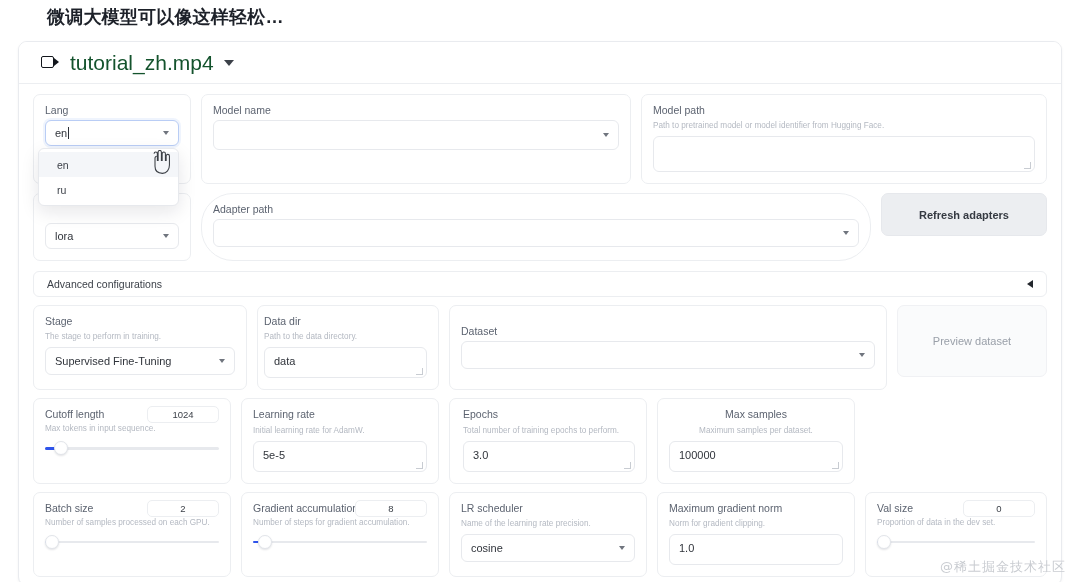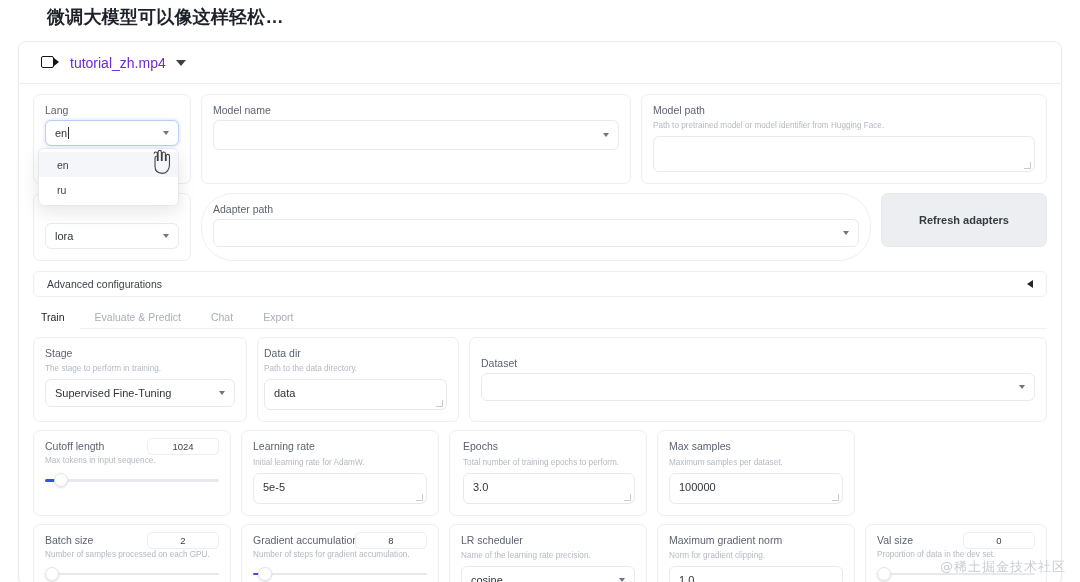--- a/index.html
+++ b/index.html
@@ -37,21 +37,21 @@
   .vid-icon { width: 20px; height: 15px; position: relative; margin-right: 9px; flex: none; }
   .vid-icon .body {
     position: absolute; left: 0; top: 1px; width: 13px; height: 12px;
     border: 1.7px solid #12161c; border-radius: 2px;
   }
   .vid-icon .tri {
     position: absolute; left: 13px; top: 3px;
     width: 0; height: 0; border-top: 4px solid transparent;
     border-bottom: 4px solid transparent; border-left: 5.5px solid #12161c;
   }
-  .title-text { font-size: 14px; color: #6d28d9; font-weight: 400; }
+  .title-text { font-size: 21px; color: #14532d; font-weight: 400; }
   .title-caret {
     margin-left: 10px; width: 0; height: 0;
     border-left: 5px solid transparent; border-right: 5px solid transparent;
     border-top: 6px solid #3c4149;
   }
 
   
   .row { display: flex; gap: 10px; padding: 0 14px; }
   .panel {
     background: #fff; border: 1px solid #eceef1; border-radius: 7px;
@@ -221,65 +221,62 @@
       </div>
 
       <div class="panel" style="flex:1;border-radius:32px;">
         <div class="lbl">Adapter path</div>
         <div class="ctrl" style="height:28px;">
           <span></span>
           <span class="caret-sm"></span>
         </div>
       </div>
 
-      <div class="btn-grey" style="width:166px; height:54px;">
+      <div class="btn-grey" style="width:166px; height:43px;">
         <span>Refresh adapters</span>
       </div>
     </div>
 
     <div class="accordion">
       <span>Advanced configurations</span>
       <span class="acc-caret"></span>
     </div>
 
-    <div class="tabs">
-      <div class="tab active">Train</div>
-      <div class="tab">Evaluate &amp; Predict</div>
-      <div class="tab">Chat</div>
-      <div class="tab">Export</div>
-    </div>
 
     <div class="row" style="margin-top:8px; align-items:stretch;">
 
       <div class="panel" style="width:214px;">
         <div class="lbl">Stage</div>
         <div class="hint">The stage to perform in training.</div>
         <div class="ctrl">
           <span>Supervised Fine-Tuning</span>
           <span class="caret-sm"></span>
         </div>
       </div>
 
-      <div class="panel" style="width:202px;padding-left:6px;">
+      <div class="panel" style="width:182px;padding-left:6px;">
         <div class="lbl">Data dir</div>
         <div class="hint">Path to the data directory.</div>
         <div class="ctrl area">
           <span>data</span>
           <span class="resize"></span>
         </div>
       </div>
 
       <div class="panel" style="flex:1; display:flex; flex-direction:column; justify-content:center;">
         <div class="lbl">Dataset</div>
         <div class="ctrl">
           <span></span>
           <span class="caret-sm"></span>
         </div>
       </div>
 
+      <div class="btn-ghost" style="width:150px; height:72px;">
+        <span>Preview dataset</span>
+      </div>
     </div>
 
     <div class="row" style="margin-top:8px; align-items:stretch;">
 
       <div class="panel" style="width:198px;">
         <div class="slider-head">
           <div class="lbl">Cutoff length</div>
           <div class="numbox">1024</div>
         </div>
         <div class="hint">Max tokens in input sequence.</div>
@@ -301,21 +298,21 @@
 
       <div class="panel" style="width:198px;padding-left:13px;">
         <div class="lbl">Epochs</div>
         <div class="hint">Total number of training epochs to perform.</div>
         <div class="ctrl area">
           <span>3.0</span>
           <span class="resize"></span>
         </div>
       </div>
 
-      <div class="panel" style="width:198px;">
+      <div class="panel" style="width:198px;text-align:center;">
         <div class="lbl">Max samples</div>
         <div class="hint">Maximum samples per dataset.</div>
         <div class="ctrl area">
           <span>100000</span>
           <span class="resize"></span>
         </div>
       </div>
 
     </div>
 

